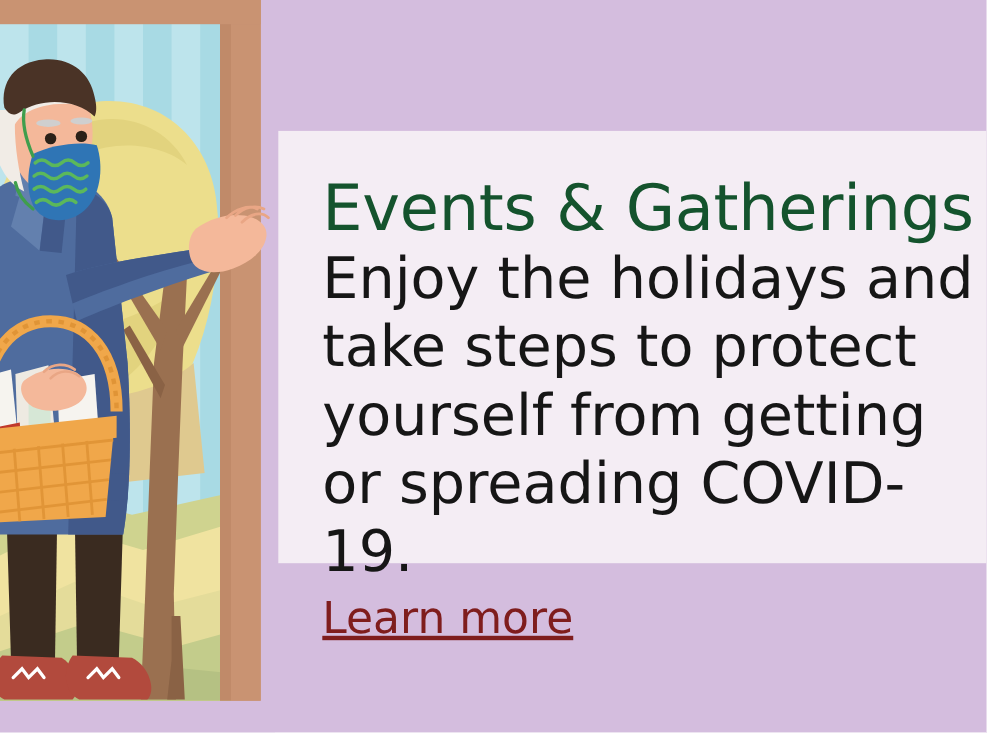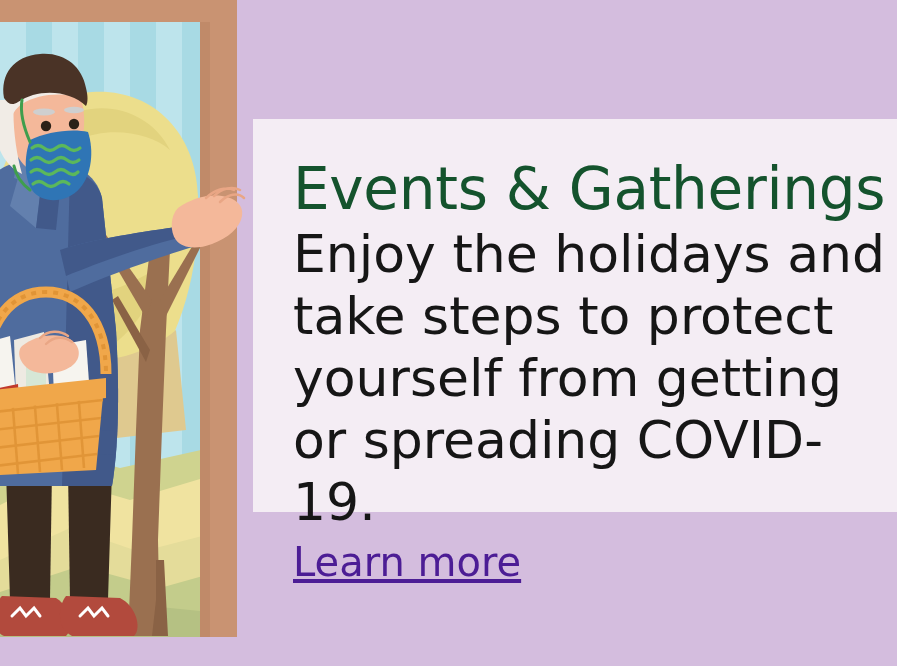--- a/index.html
+++ b/index.html
@@ -64,21 +64,21 @@
     font-weight: 400;
     color: #161616;
     max-width: 600px;
   }
 
   #learn-more {
     display: inline-block;
     margin-top: 2px;
     font-size: 40px;
     line-height: 54px;
-    color: #4c1d95;
+    color: #7f1d1d;
     text-decoration: underline;
     text-underline-offset: 3px;
     cursor: pointer;
   }
 </style>
 </head>
 <body>
 
 <div id="banner">
 

